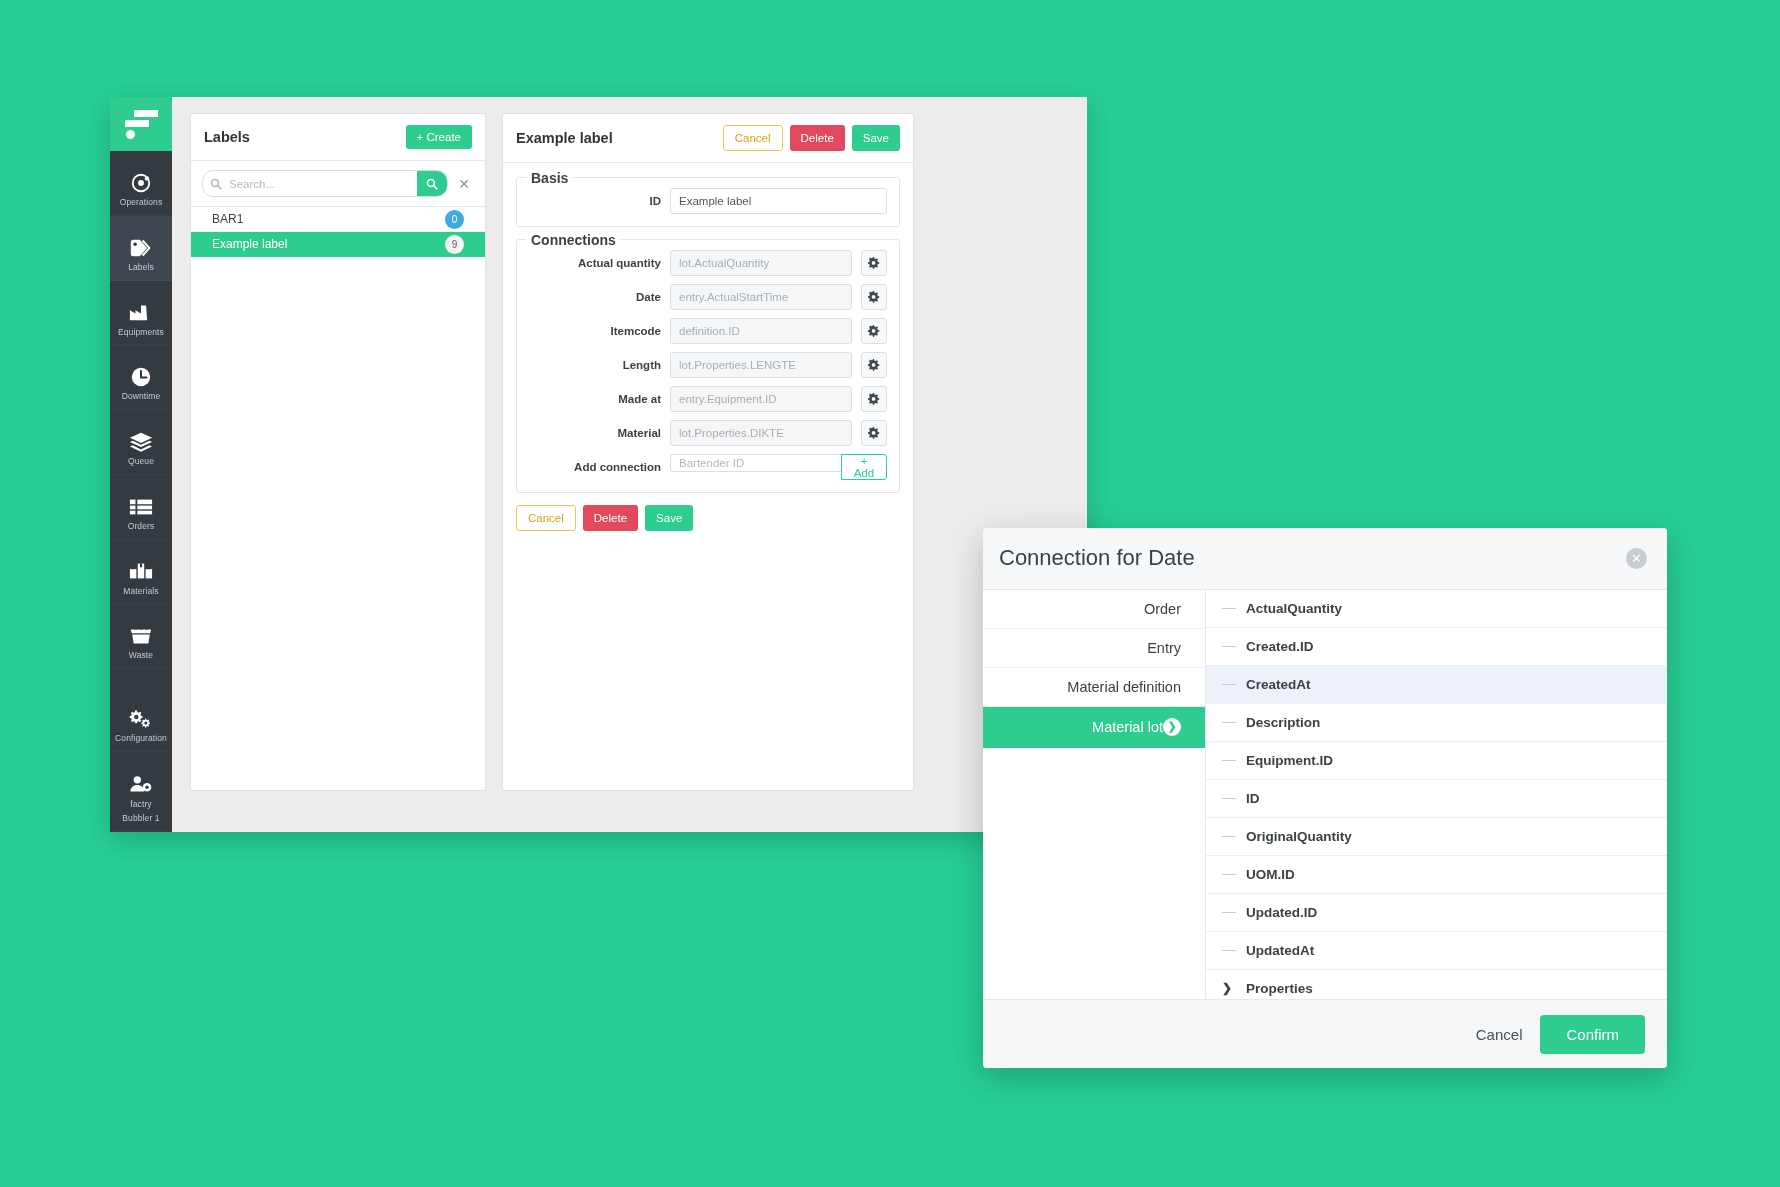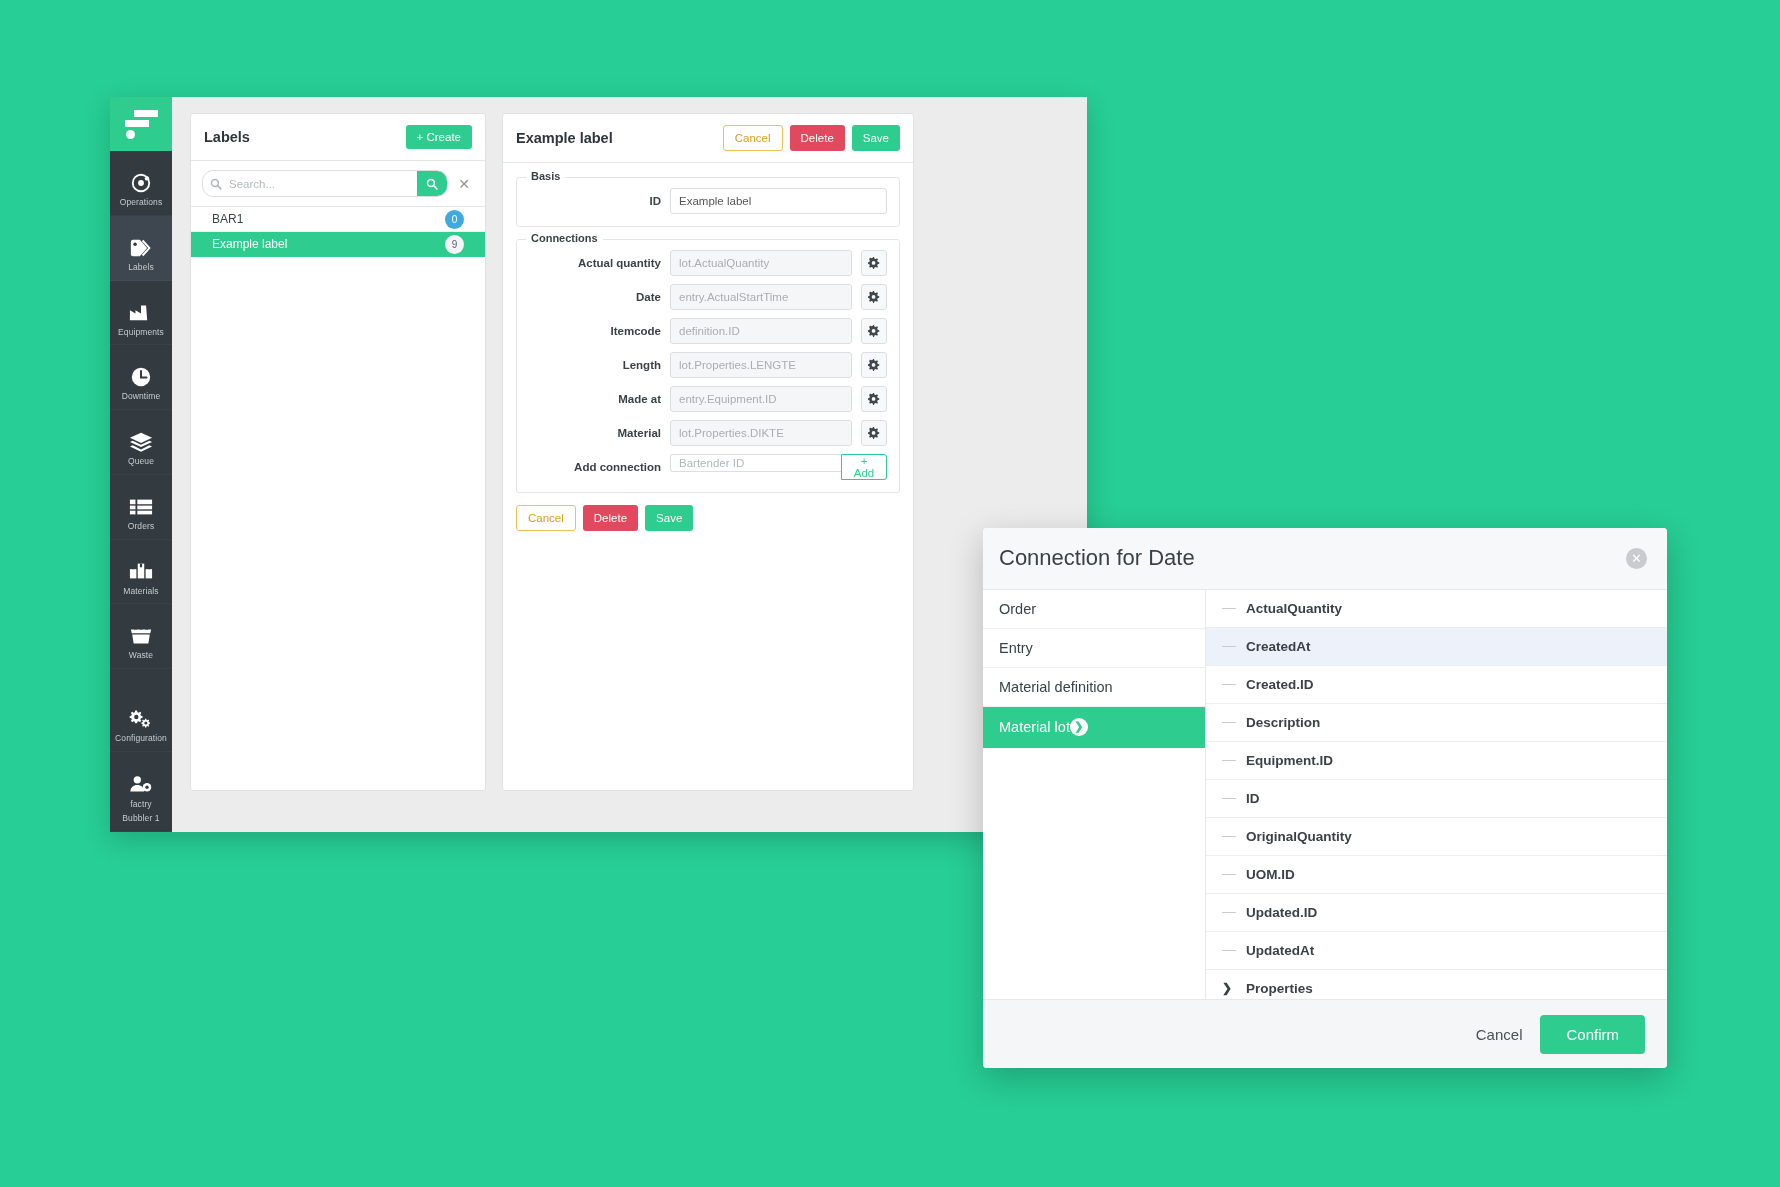--- a/index.html
+++ b/index.html
@@ -122,21 +122,21 @@
 
   
   #detail-panel { width: 412px; height: 678px; }
   .fieldset {
     border: 1px solid #e2e5e7; border-radius: 3px;
     margin: 0 13px 12px; padding: 10px 12px 12px;
     position: relative;
   }
   .legend {
     position: absolute; top: -8px; left: 9px; background: #fff;
-    padding: 0 5px; font-size: 11px; font-weight: bold; color: #3b4246;
+    padding: 0 5px; font-size: 14px; font-weight: bold; color: #3b4246;
   }
   .frow {
     display: flex; align-items: center; gap: 9px;
     margin-bottom: 8px;
   }
   .frow:last-child { margin-bottom: 0; }
   .flabel {
     width: 132px; text-align: right; flex: 0 0 132px;
     font-size: 11.5px; font-weight: bold; color: #3b4246;
   }
@@ -183,23 +183,23 @@
   }
   .modal-title { font-size: 22px; color: #3b4246; font-weight: normal; }
   .close-ico {
     width: 21px; height: 21px; border-radius: 50%; background: #c8cccf;
     color: #fff; display: flex; align-items: center; justify-content: center;
     font-size: 13px; cursor: pointer; line-height: 1;
   }
   .modal-body { flex: 1 1 auto; display: flex; overflow: hidden; }
   .modal-left { width: 223px; flex: 0 0 223px; border-right: 1px solid #e6e8ea; }
   .mnav {
-    padding: 11px 16px; font-size: 14.5px; color: #3b4246;
+    padding: 11px 24px; font-size: 14.5px; color: #3b4246;
     border-bottom: 1px solid #eceeef; cursor: pointer;
-    display: flex; align-items: center; justify-content: flex-start;
+    display: flex; align-items: center; justify-content: flex-end;
   }
   .mnav.active { background: #2ecc8f; color: #fff; border-bottom-color: #2ecc8f; }
   .mnav .arrow {
     width: 18px; height: 18px; border-radius: 50%; background: #fff;
     color: #2ecc8f; display: flex; align-items: center; justify-content: center;
     font-size: 11px; font-weight: bold;
   }
   .modal-right { flex: 1 1 auto; overflow: hidden; }
   .prow {
     display: flex; align-items: center; gap: 10px;
@@ -525,27 +525,27 @@
         <span>Material lot</span>
         <span class="arrow">❯</span>
       </div>
     </div>
 
     <div class="modal-right">
       <div class="prow">
         <span class="dash"></span>
         <span>ActualQuantity</span>
       </div>
+      <div class="prow">
+        <span class="dash"></span>
+        <span>Created.ID</span>
+      </div>
       <div class="prow hl">
         <span class="dash"></span>
         <span>CreatedAt</span>
-      </div>
-      <div class="prow">
-        <span class="dash"></span>
-        <span>Created.ID</span>
       </div>
       <div class="prow">
         <span class="dash"></span>
         <span>Description</span>
       </div>
       <div class="prow">
         <span class="dash"></span>
         <span>Equipment.ID</span>
       </div>
       <div class="prow">

